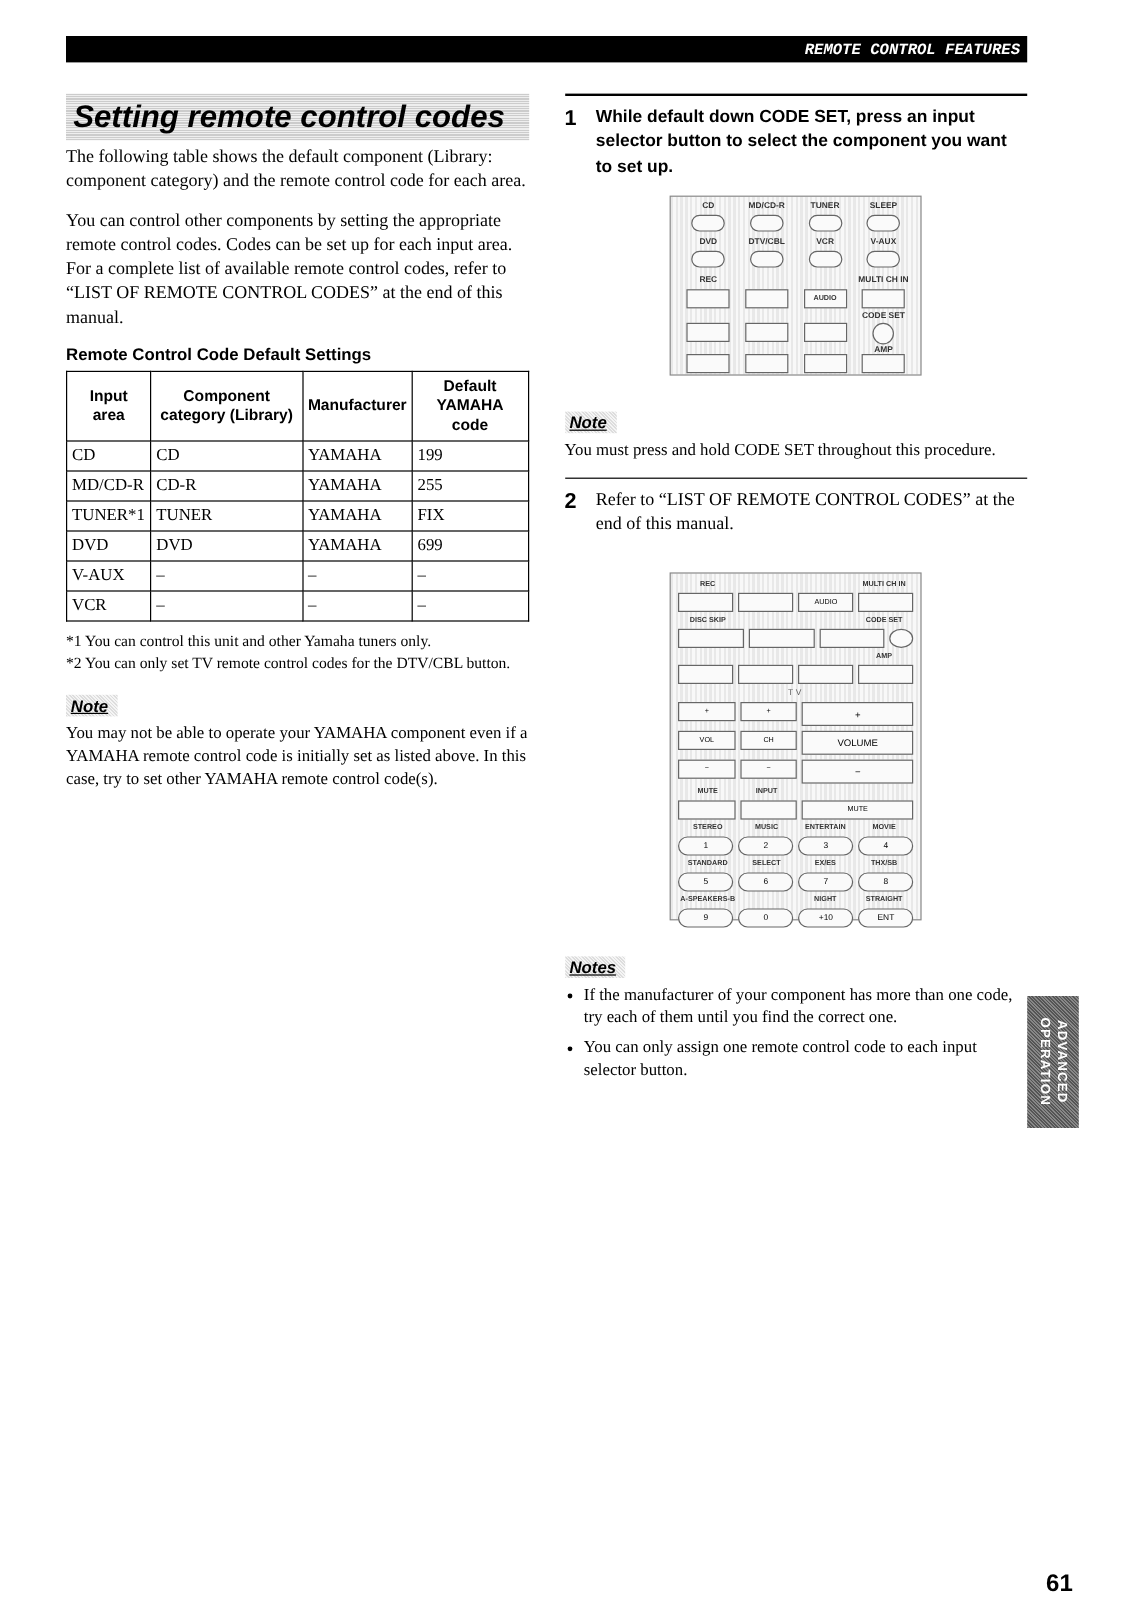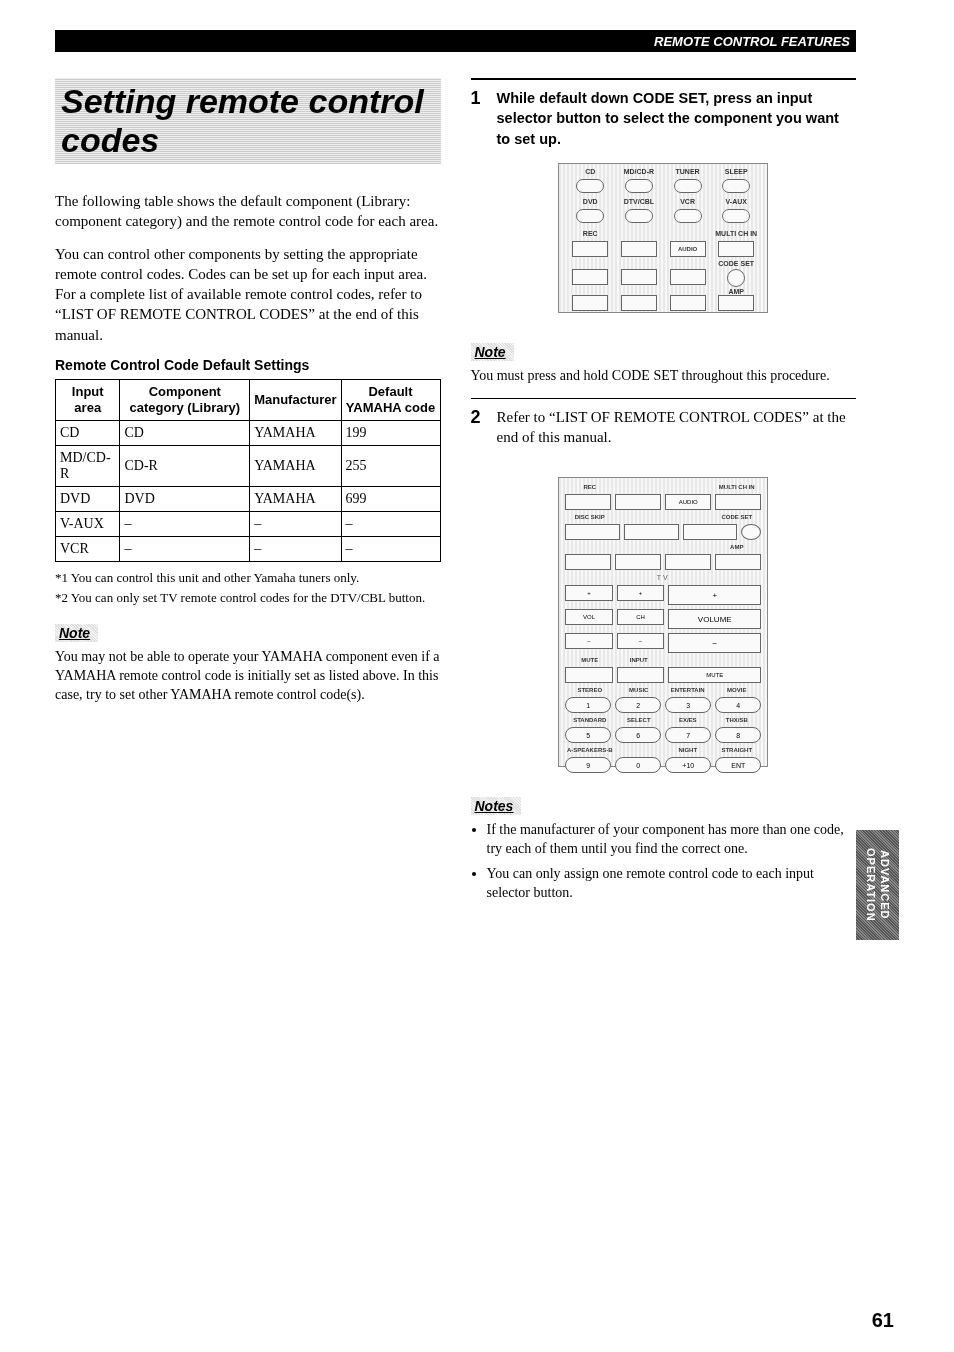--- a/index.html
+++ b/index.html
@@ -17,21 +17,21 @@
     height: 100%;
   }
   .header-bar {
     position: absolute;
     top: 30px;
     left: 55px;
     right: 98px;
     height: 22px;
     background: #000;
     color: #fff;
-    font-family: Liberation Sans, sans-serif;
+    font-family: Liberation Mono, monospace;
     font-weight: bold;
     font-style: italic;
     font-size: 13px;
     display: flex;
     align-items: center;
     justify-content: flex-end;
     padding-right: 6px;
   }
   .side-tab {
     position: absolute;
@@ -65,24 +65,24 @@
   }
   .col {
     flex: 1;
     min-width: 0;
   }
   .col-right { border-top: 2px solid #000; padding-top: 8px; }
   .section-title {
     font-family: Arial, Helvetica, sans-serif;
     font-weight: bold;
     font-style: italic;
-    font-size: 34px;
+    font-size: 26px;
     background: repeating-linear-gradient(0deg,#ccc,#ccc 1px,#eee 1px,#eee 2px);
     padding: 4px 6px;
-    margin-bottom: 27px;
+    margin-bottom: 4px;
   }
   p { font-size: 15px; line-height: 1.35; margin-bottom: 12px; }
   .bold-sans { font-family: Arial, Helvetica, sans-serif; font-weight: bold; font-size: 14px; }
   table.codes {
     border-collapse: collapse;
     width: 100%;
     margin: 6px 0 8px 0;
     font-size: 14px;
   }
   table.codes th, table.codes td {
@@ -206,20 +206,26 @@
               <td>YAMAHA</td>
               <td>199</td>
             </tr>
           <tr>
               <td>MD/CD-R</td>
               <td>CD-R</td>
               <td>YAMAHA</td>
               <td>255</td>
             </tr>
           <tr>
+              <td>TUNER*1</td>
+              <td>TUNER</td>
+              <td>YAMAHA</td>
+              <td>FIX</td>
+            </tr>
+          <tr>
               <td>DVD</td>
               <td>DVD</td>
               <td>YAMAHA</td>
               <td>699</td>
             </tr>
           <tr>
               <td>V-AUX</td>
               <td>–</td>
               <td>–</td>
               <td>–</td>

